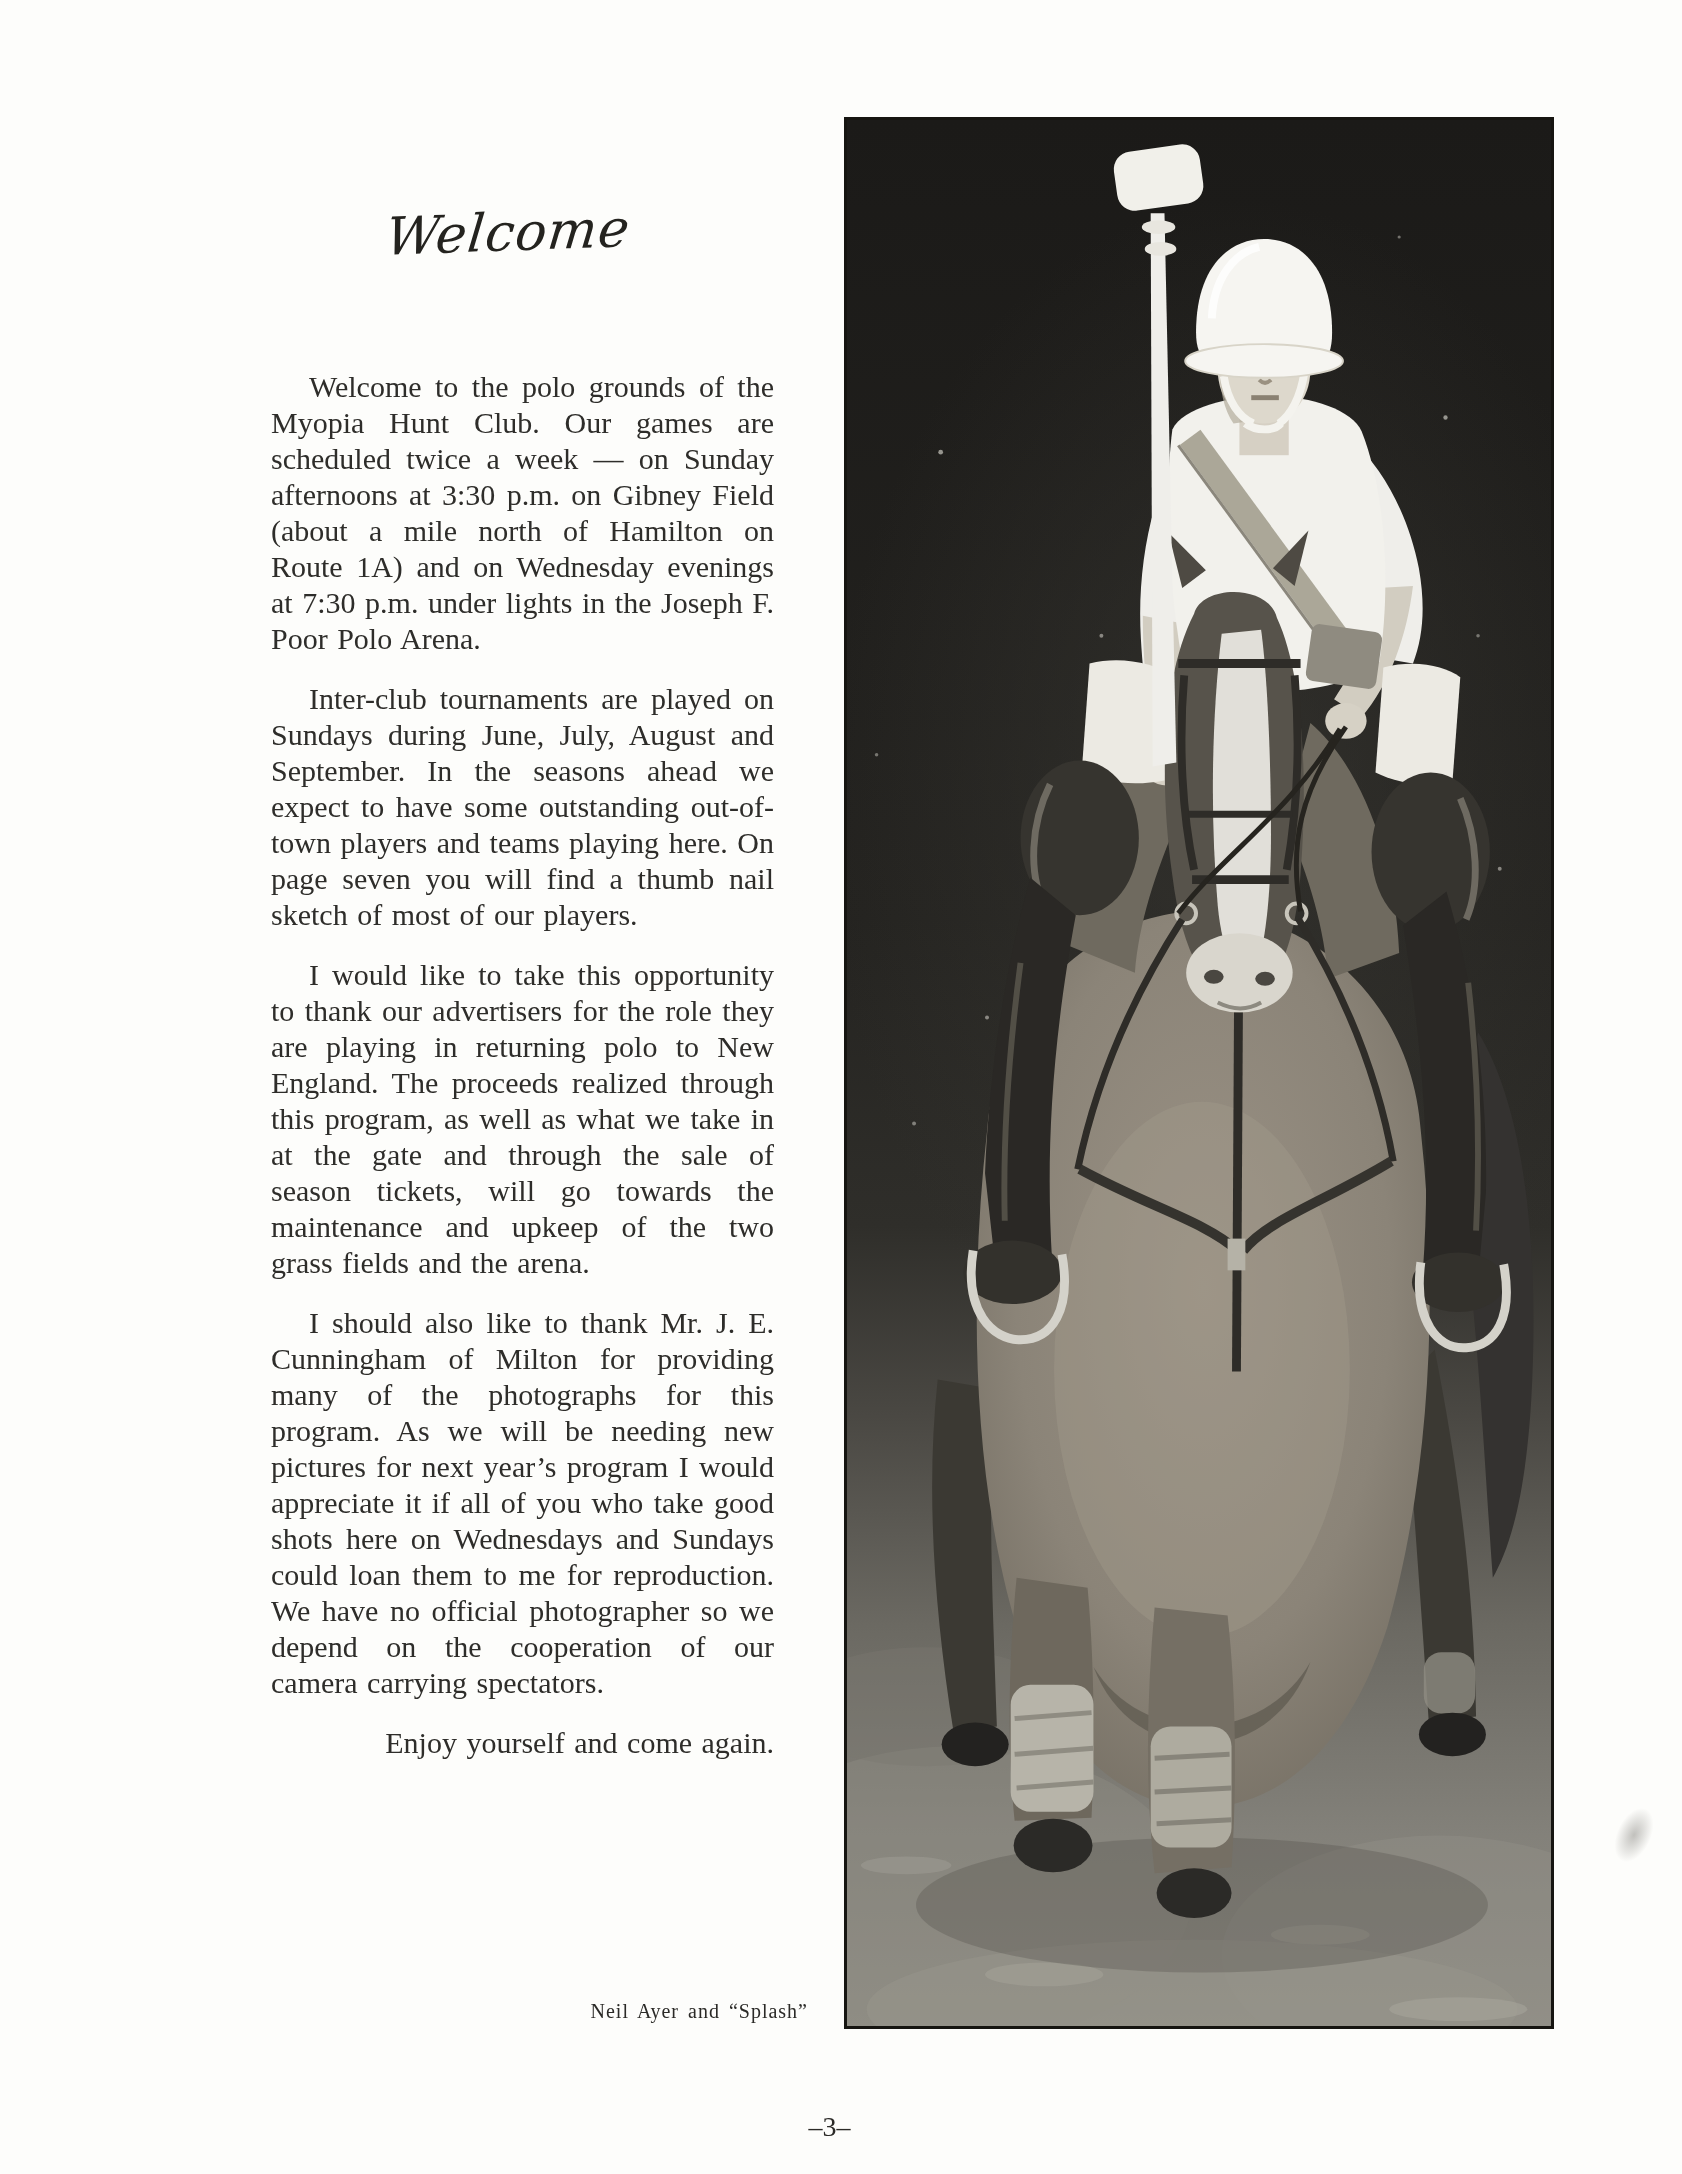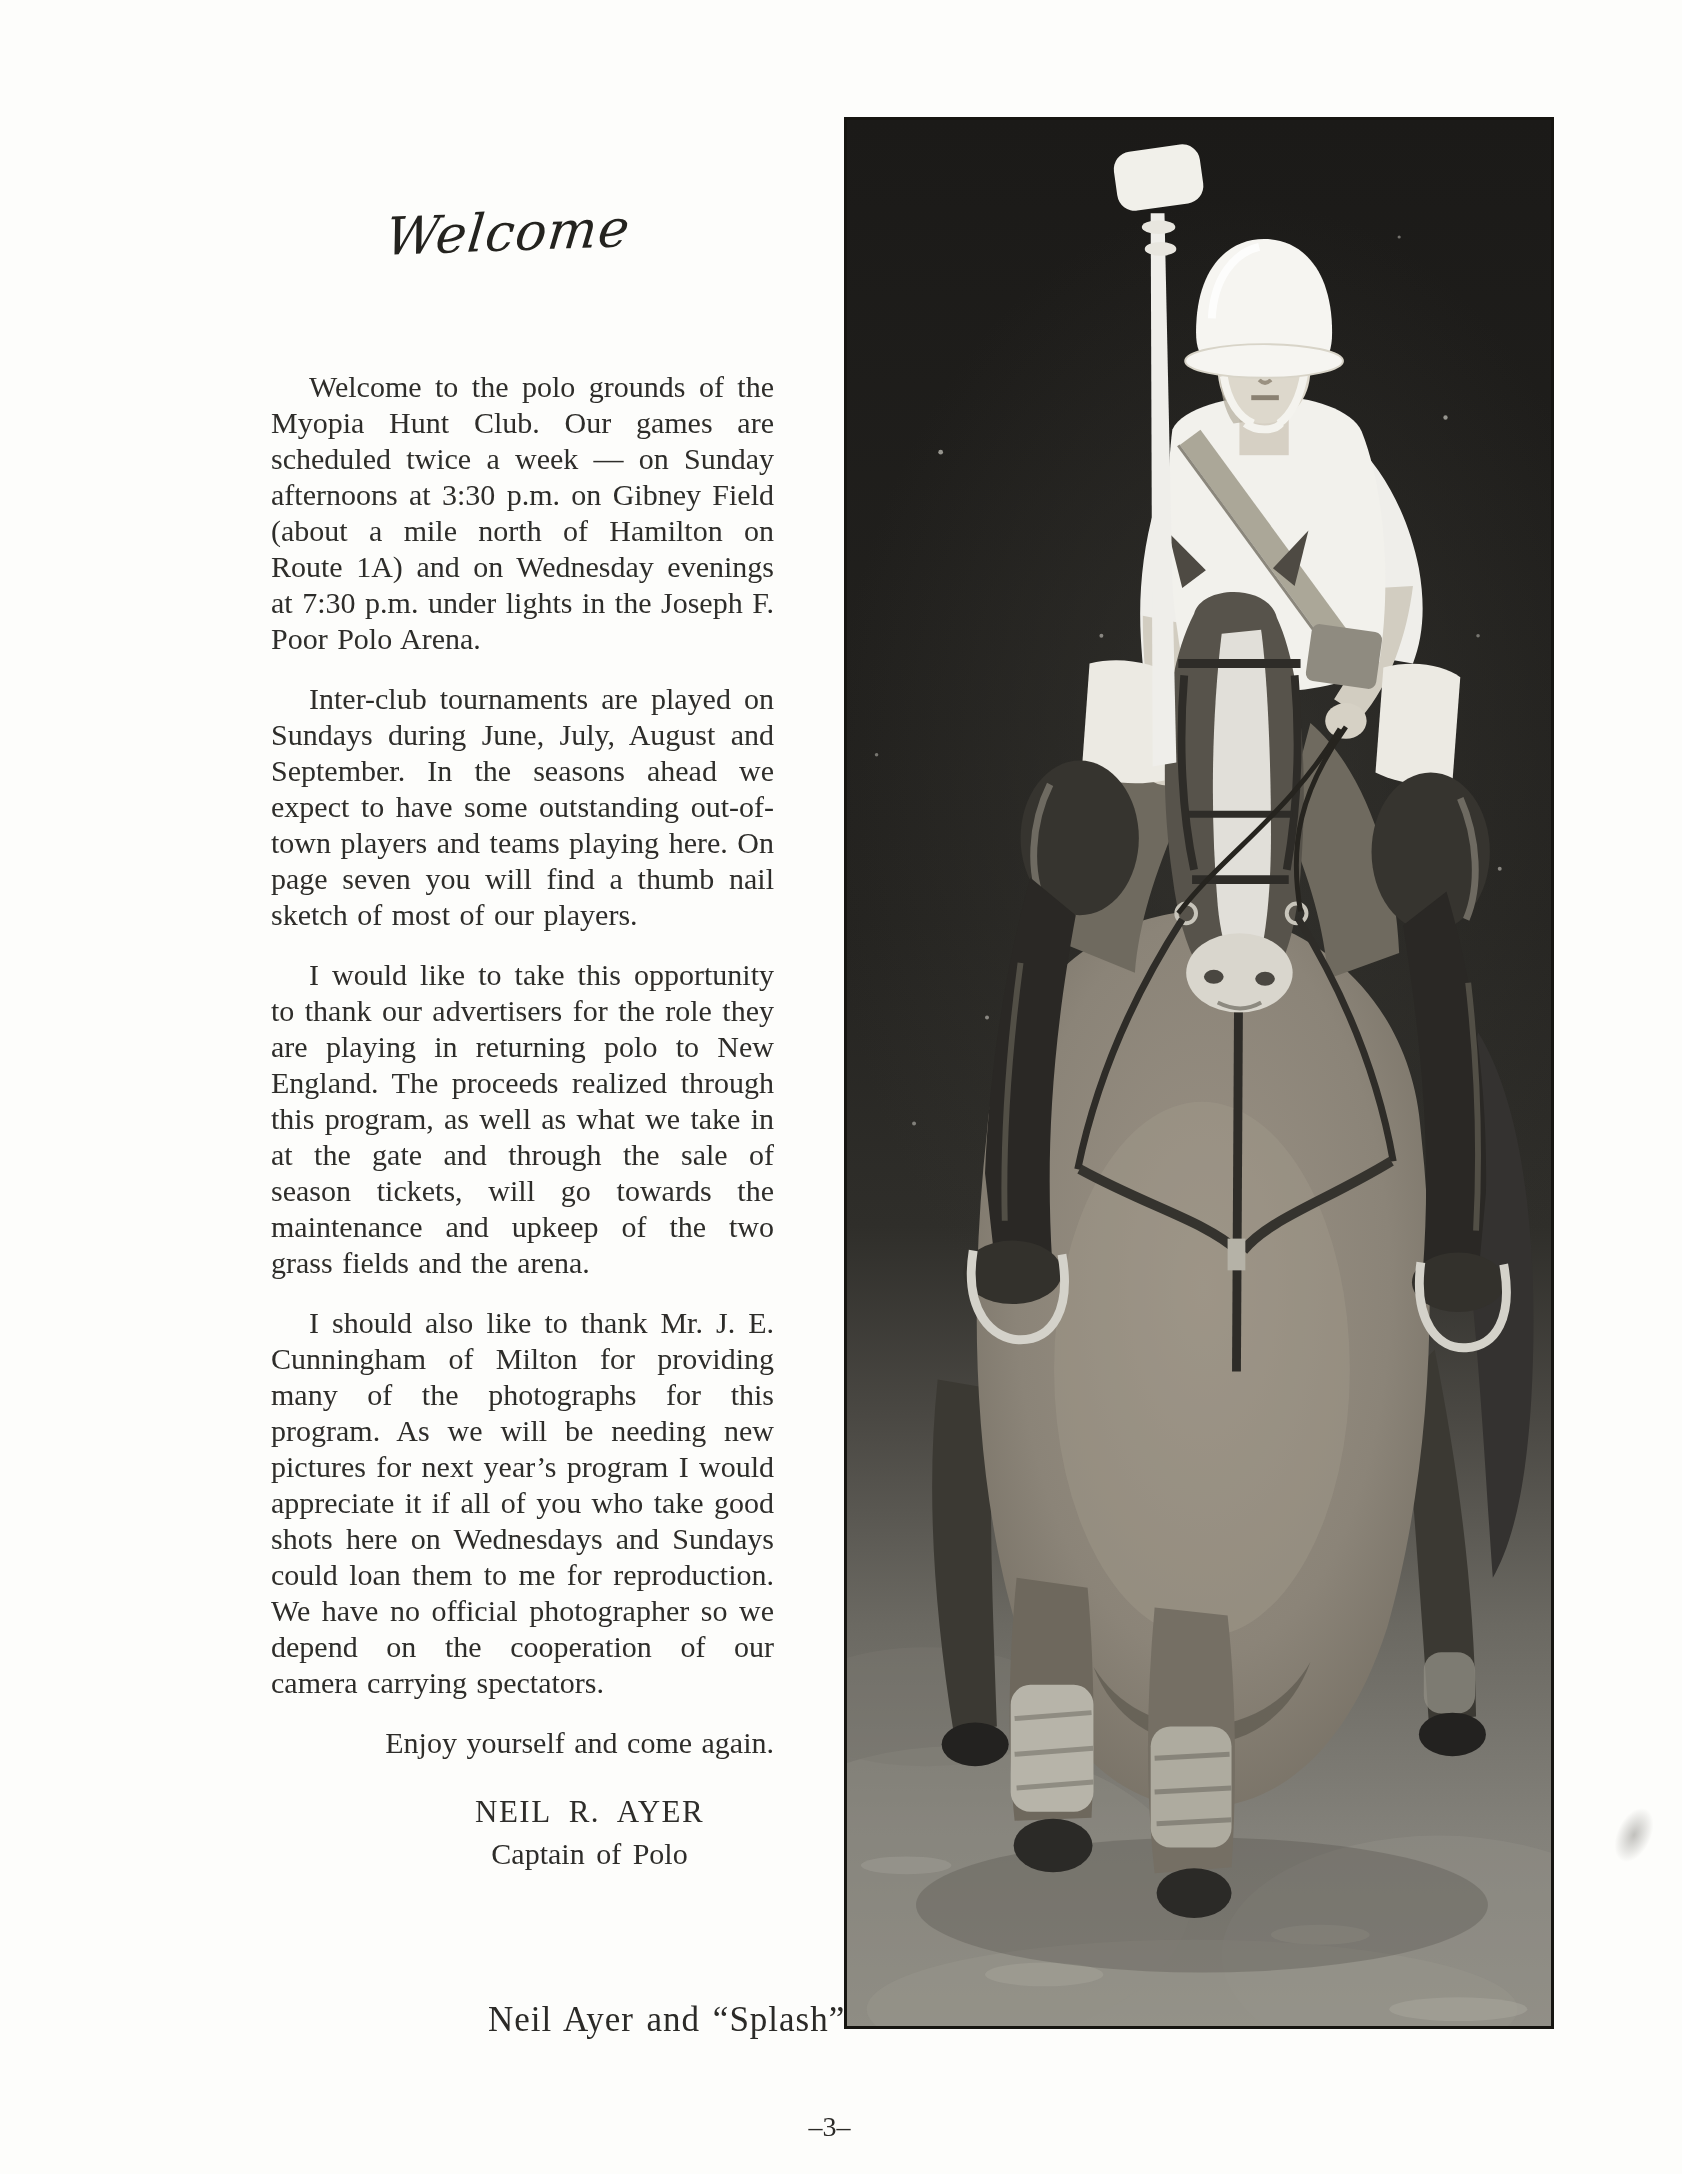--- a/index.html
+++ b/index.html
@@ -63,21 +63,21 @@
     width:710px;height:1912px;
     margin:0;
     border:3px solid #161511;
     box-sizing:border-box;
     background:#23221f;
   }
   .photo svg{display:block;width:100%;height:100%;}
   .caption{
     position:absolute;
     left:488px;top:2000px;width:320px;
-    font-size:35px;
+    font-size:20px;
     letter-spacing:1px;
     word-spacing:3px;
     text-align:right;
     color:#2b2a27;
     white-space:nowrap;
   }
   .page-number{
     position:absolute;
     left:774px;top:2111px;width:111px;
     text-align:center;
@@ -98,24 +98,20 @@
 <div class="page">
 
   <h1 class="heading">Welcome</h1>
 
   <div class="text-col">
     <p>Welcome to the polo grounds of the Myopia Hunt Club.  Our games are scheduled twice a week — on Sunday afternoons at 3:30 p.m. on Gibney Field (about a mile north of Hamilton on Route 1A) and on Wednesday evenings at 7:30 p.m. under lights in the Joseph F. Poor Polo Arena.</p>
     <p>Inter-club tournaments are played on Sundays during June, July, August and September.  In the seasons ahead we expect to have some outstanding out-of-town players and teams playing here. On page seven you will find a thumb nail sketch of most of our players.</p>
     <p>I would like to take this opportunity to thank our advertisers for the role they are playing in returning polo to New England.  The proceeds realized through this program, as well as what we take in at the gate and through the sale of season tickets, will go towards the maintenance and upkeep of the two grass fields and the arena.</p>
     <p>I should also like to thank Mr. J. E. Cunningham of Milton for providing many of the photographs for this program.  As we will be needing new pictures for next year’s program I would appreciate it if all of you who take good shots here on Wednesdays and Sundays could loan them to me for reproduction. We have no official photographer so we depend on the cooperation of our camera carrying spectators.</p>
     <p class="closing">Enjoy yourself and come again.</p>
-    <div class="signature">
-      <div class="sig-name">NEIL R. AYER</div>
-      <div class="sig-title">Captain of Polo</div>
-    </div>
   </div>
 
   <figure class="photo">
     <svg viewBox="0 0 714 1922" preserveAspectRatio="none">
       <defs>
         <linearGradient id="bgGrad" x1="0" y1="0" x2="0" y2="1">
           <stop offset="0" stop-color="#1b1a18"></stop>
           <stop offset="0.42" stop-color="#242320"></stop>
           <stop offset="0.58" stop-color="#2f2e2a"></stop>
           <stop offset="0.68" stop-color="#4a4843"></stop>

